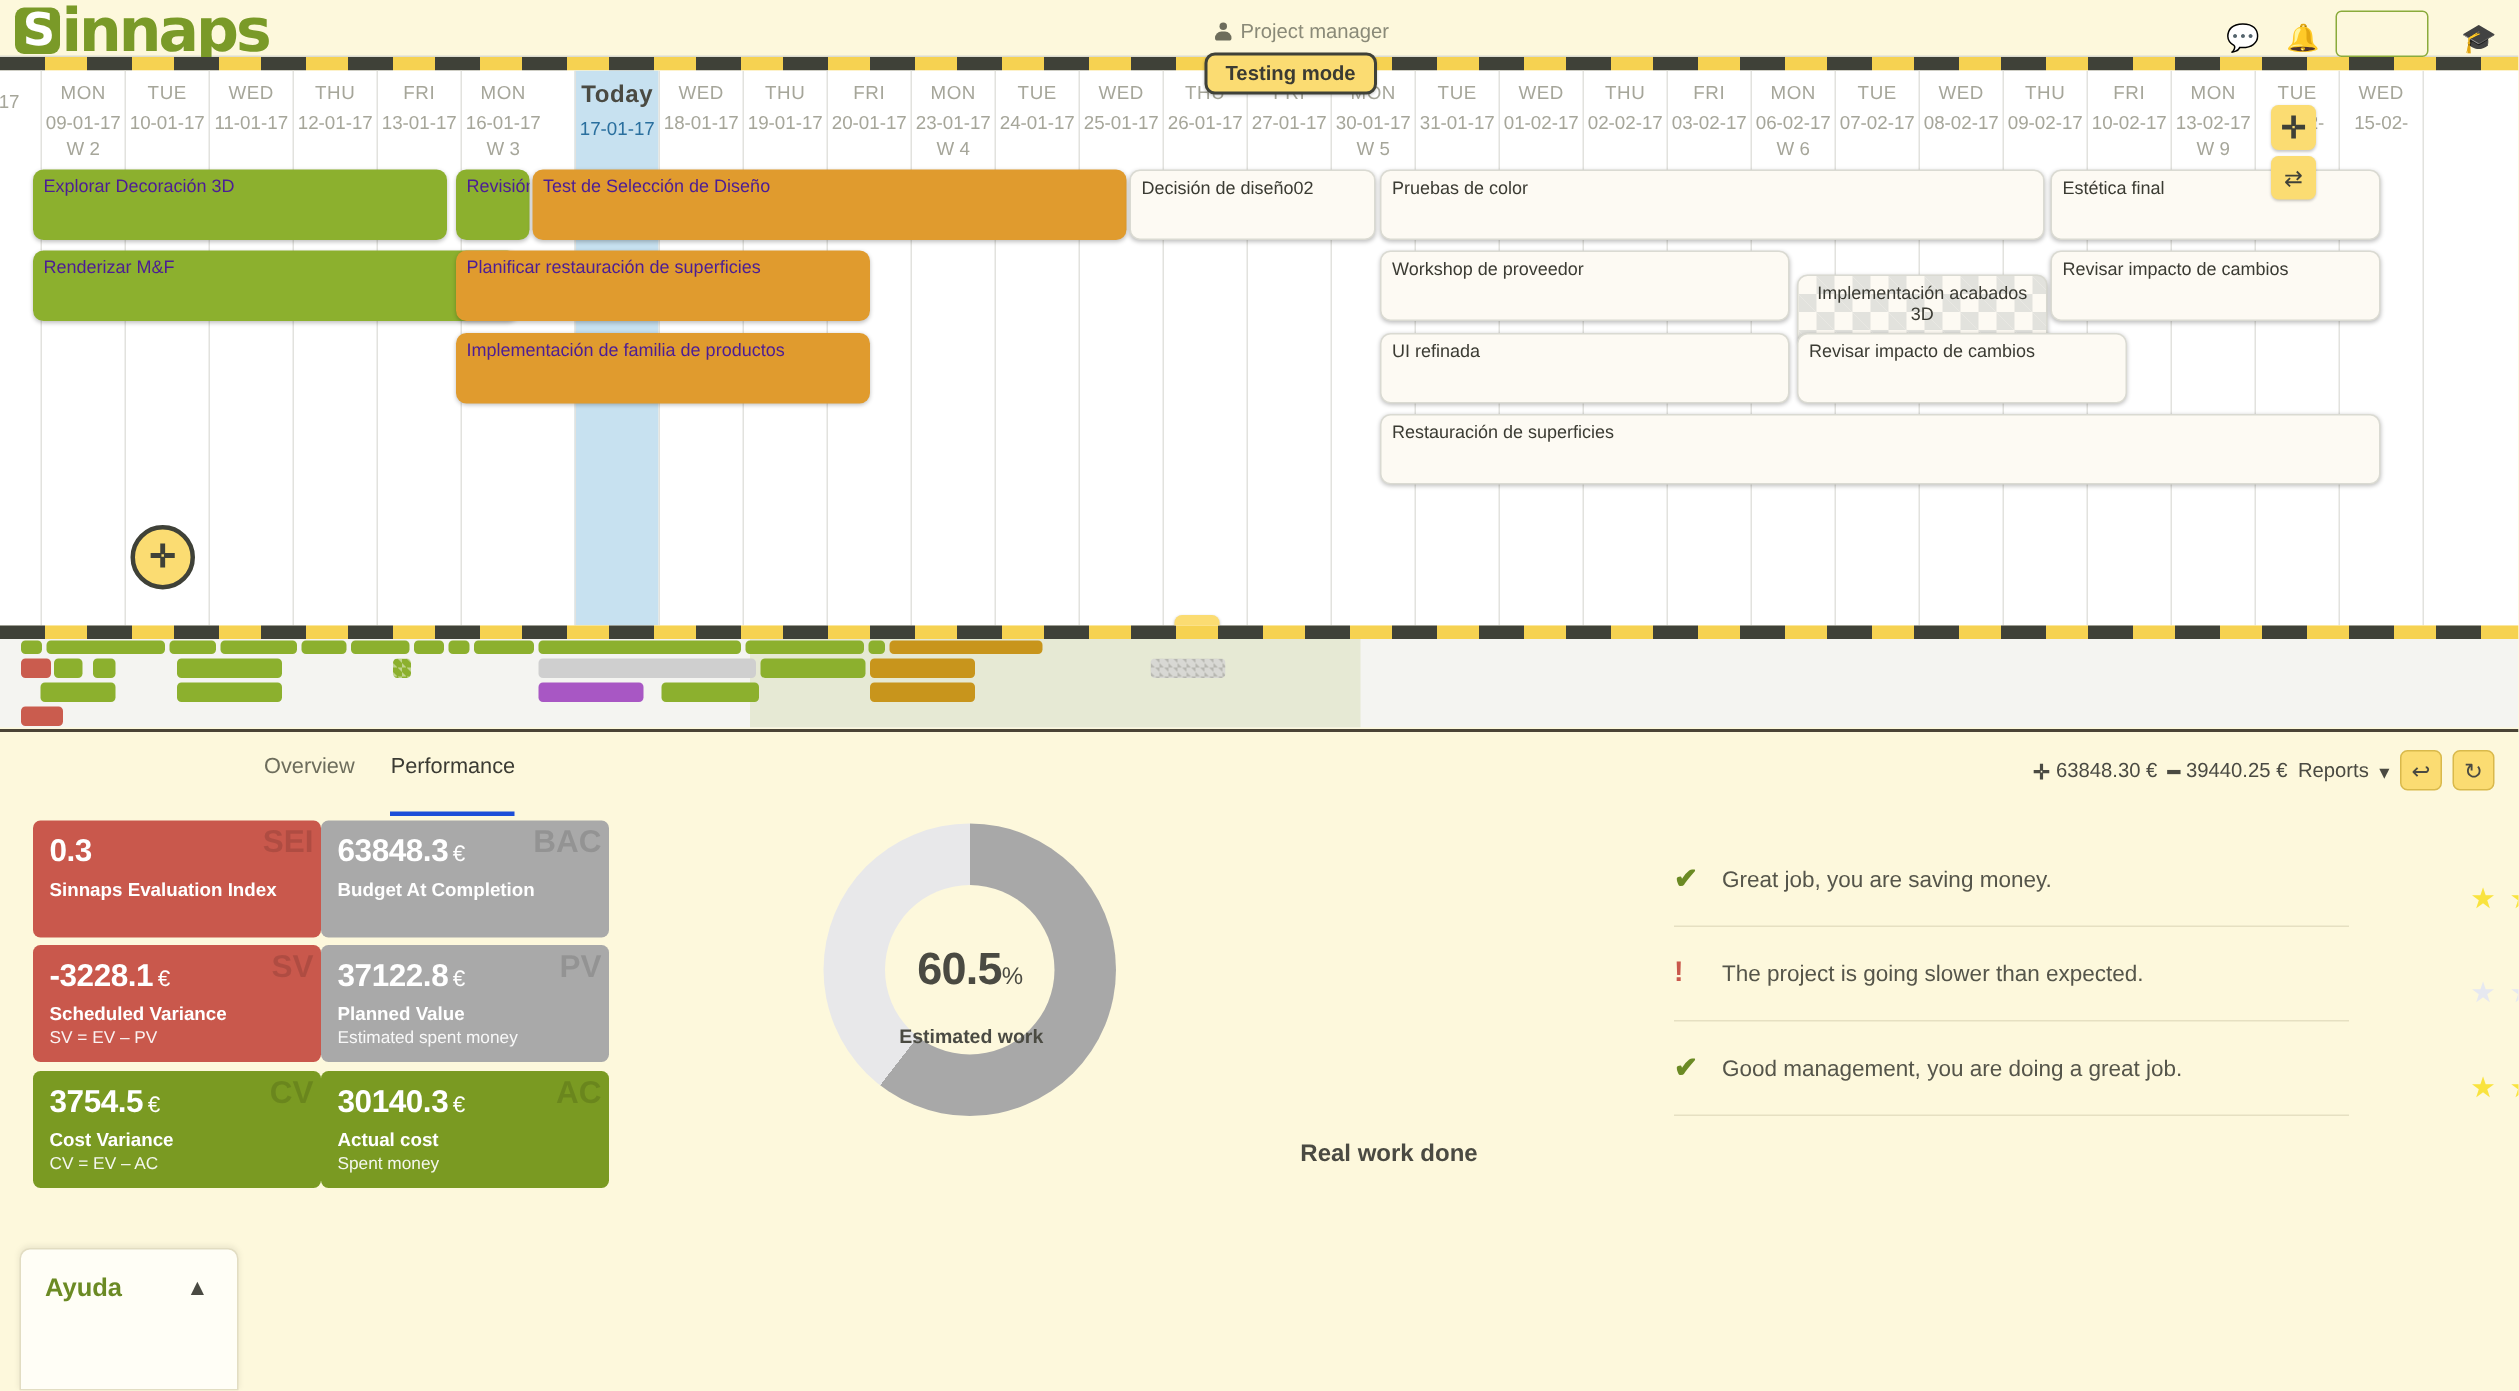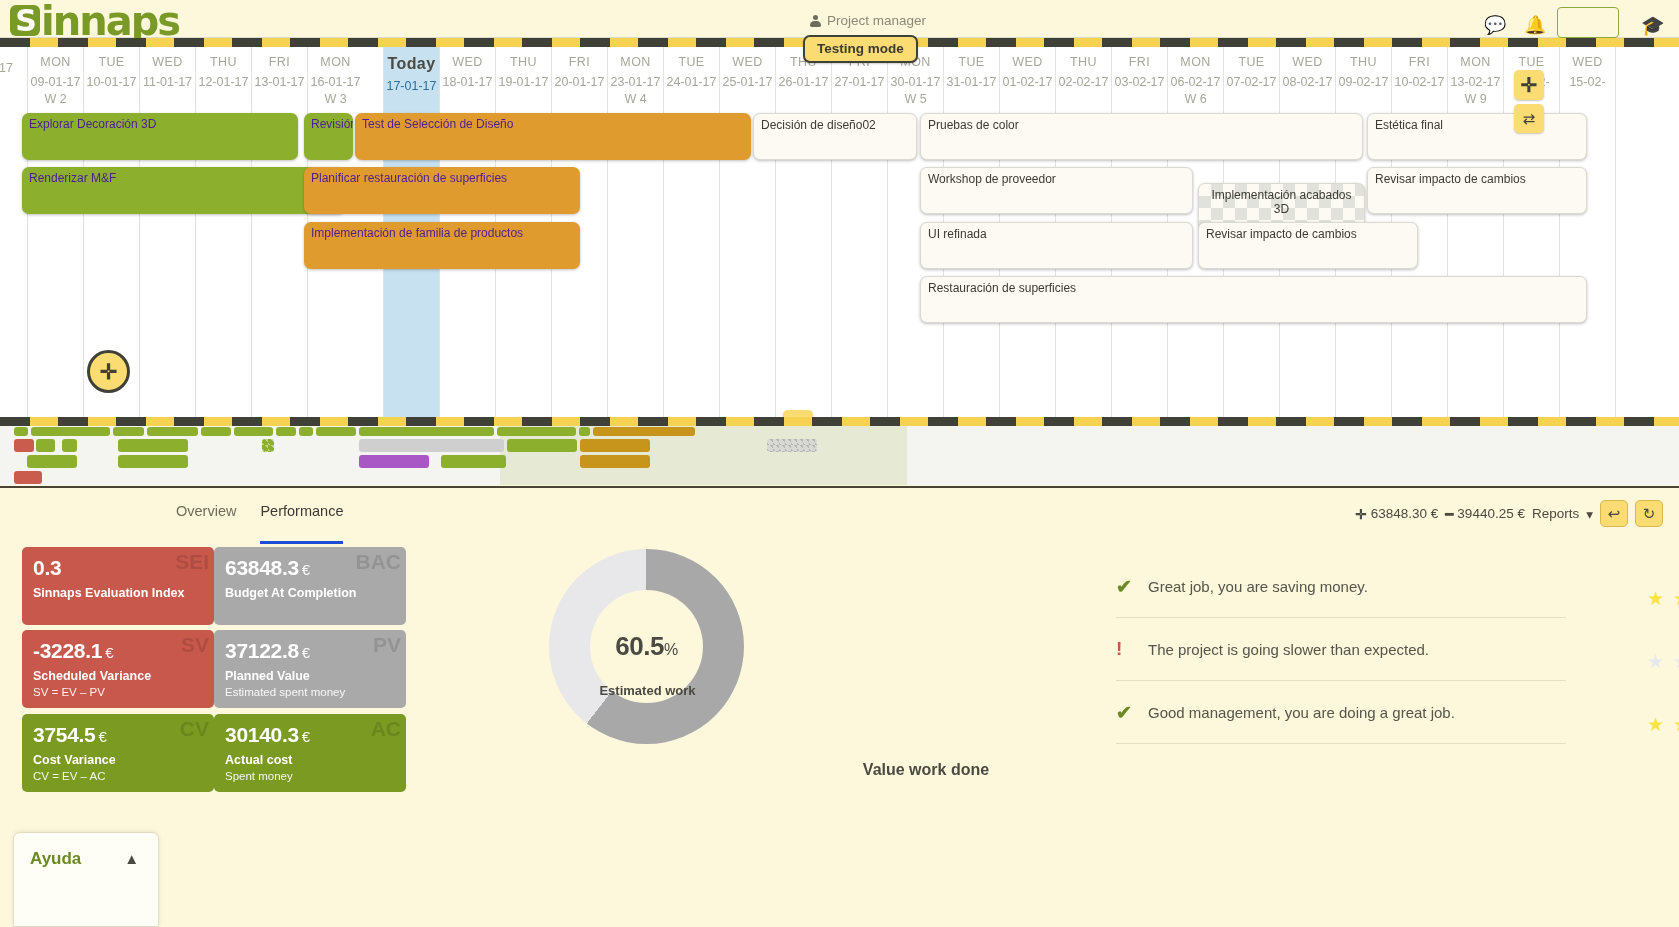--- a/index.html
+++ b/index.html
@@ -589,30 +589,30 @@
     
     
     
     
   </div>
 
   <div class="donut" style="left:549px; top:61px; width:195px; height:195px;
               background: conic-gradient(from 0deg, #a8a8a8 0deg 217.8deg, #e8e8ea 217.8deg 360deg);">
     <div class="hole" style="left:41px; top:41px; width:113px; height:113px;">
       <div class="pc">
-        <span style="font-size:26px;font-weight:bold;">60.5</span><span>%</span>
+        <span style="font-size:30px;font-weight:bold;">60.5</span><span>%</span>
       </div>
     </div>
   </div>
   <div class="donut-cap" style="left:590px; top:195px; width:115px;">
     <span>Estimated work</span>
   </div>
 
   <div class="donut-cap" style="left:840px; top:272px; width:172px; font-size:16px;">
-    <span>Value work done</span>
+    <span>Real work done</span>
   </div>
 
   <div id="advice">
       <div class="adv-row">
         <div class="ic ok">✔</div>
         <div class="txt">Great job, you are saving money.</div>
         <div class="stars">
           <span class="s on">★</span>
           <span class="s on">★</span>
         </div>

